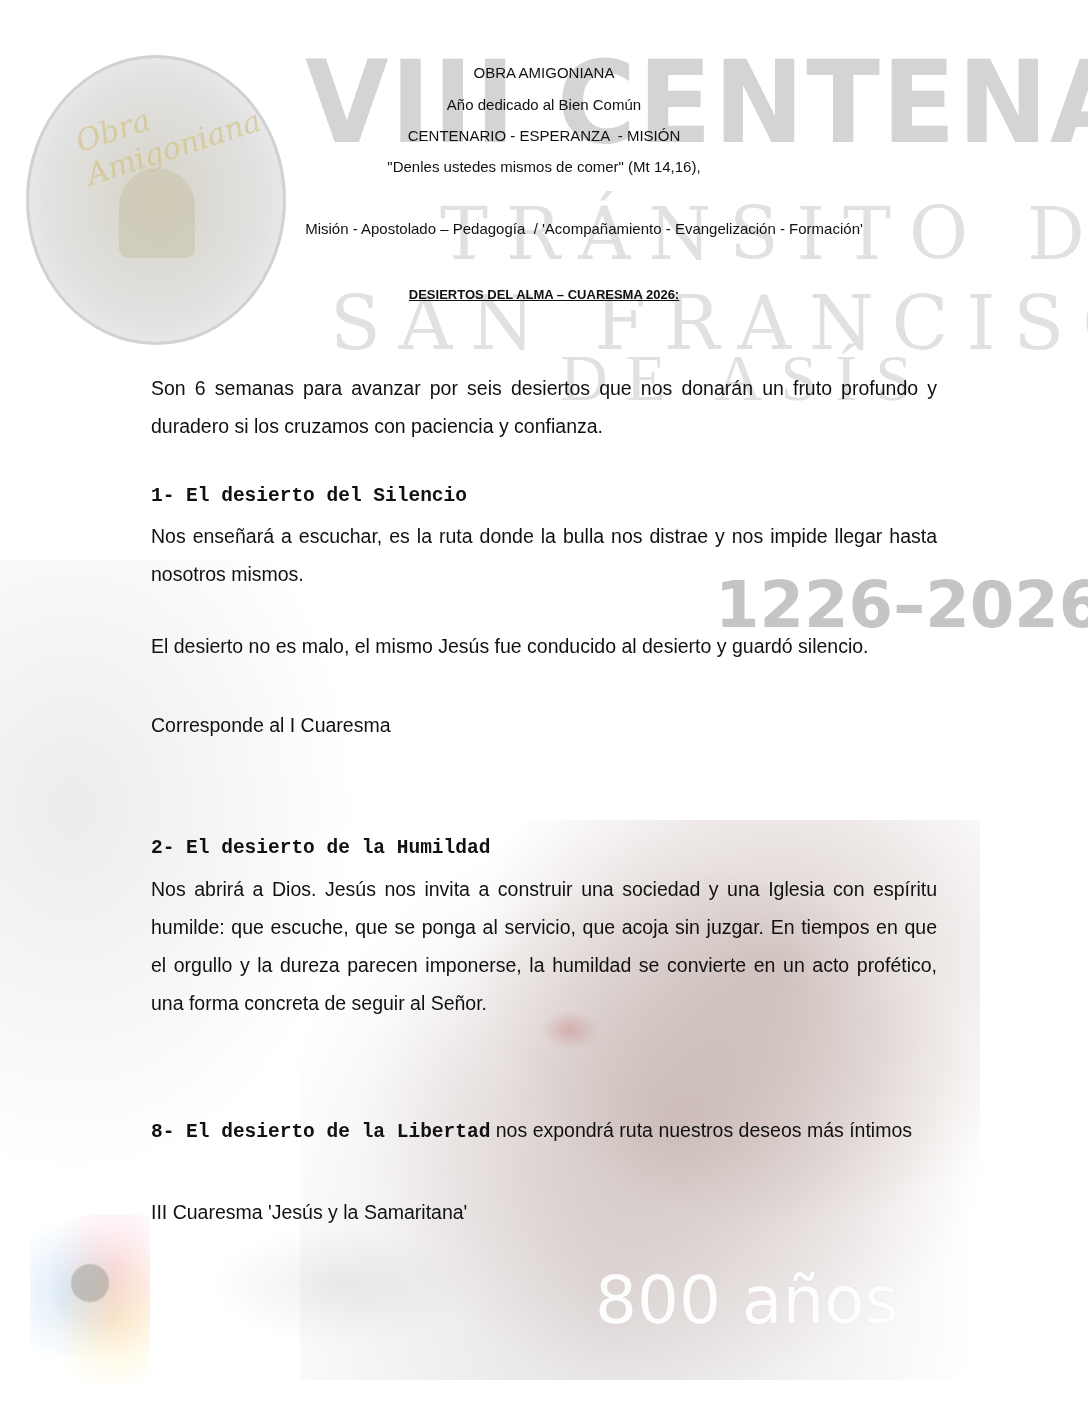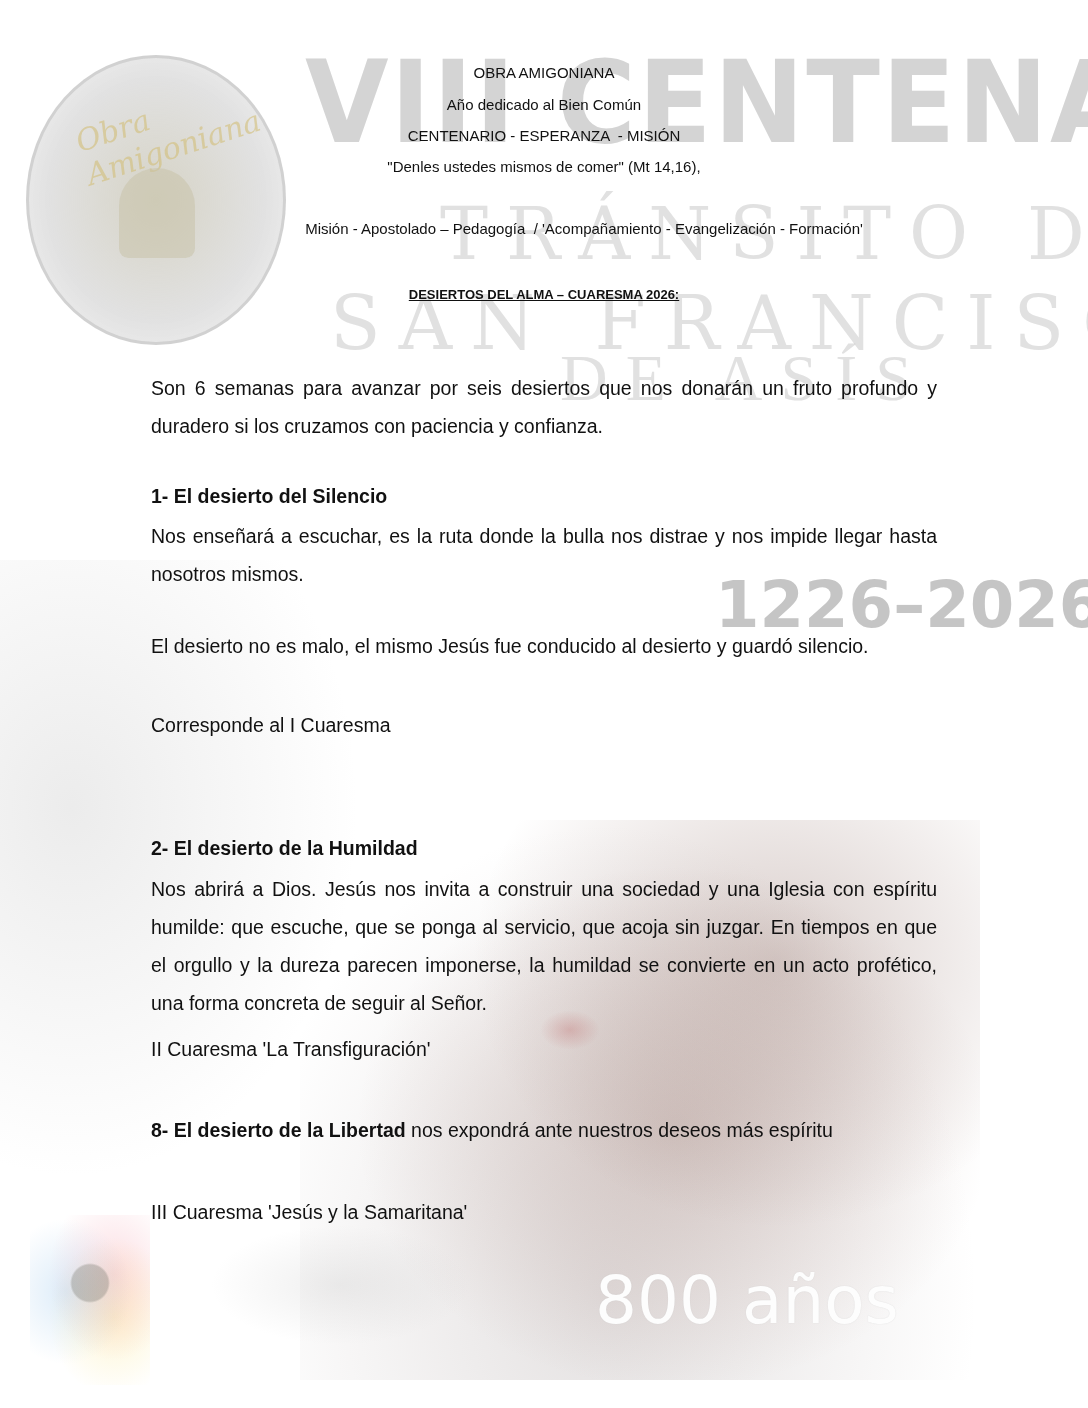--- a/index.html
+++ b/index.html
@@ -99,21 +99,21 @@
     .title {
       position: absolute; left: 0; width: 1088px; top: 287px; text-align: center;
       font-size: 13px; font-weight: bold; text-decoration: underline;
       white-space: pre;
     }
     .p {
       position: absolute; left: 151px; width: 786px;
       font-size: 19.5px; line-height: 38px; color: #111;
     }
     .just { text-align: justify; text-align-last: left; }
-    .b { font-weight: bold; }
+    .b { font-weight: bold; font-family: Liberation Mono, monospace; }
   </style>
 </head>
 <body>
 
 <div class="bg smoke-left"></div>
 <div class="bg figure"></div>
 <div class="bg figure-accent"></div>
 <div class="bg seal">
   <span class="seal-script">Obra Amigoniana</span>
   <span class="seal-center"></span>
@@ -138,17 +138,16 @@
 
   <div class="p just" style="top:369px">Son 6 semanas para avanzar por seis desiertos que nos donarán un fruto profundo y duradero si los cruzamos con paciencia y confianza.</div>
 
   <div class="p b" style="top:477px">1- El desierto del Silencio</div>
   <div class="p just" style="top:517px">Nos enseñará a escuchar, es la ruta donde la bulla nos distrae y nos impide llegar hasta nosotros mismos.</div>
   <div class="p" style="top:706px">Corresponde al I Cuaresma</div>
   <div class="p" style="top:627px">El desierto no es malo, el mismo Jesús fue conducido al desierto y guardó silencio.</div>
 
   <div class="p b" style="top:829px">2- El desierto de la Humildad</div>
   <div class="p just" style="top:870px">Nos abrirá a Dios. Jesús nos invita a construir una sociedad y una Iglesia con espíritu humilde: que escuche, que se ponga al servicio, que acoja sin juzgar. En tiempos en que el orgullo y la dureza parecen imponerse, la humildad se convierte en un acto profético, una forma concreta de seguir al Señor.</div>
-  <div class="p" style="top:1030px">II Cuaresma 'La Transfiguración'</div>
 
-  <div class="p" style="top:1111px"><span class="b">8- El desierto de la Libertad</span><span> nos expondrá ante nuestros deseos más espíritu</span></div>
+  <div class="p" style="top:1111px"><span class="b">8- El desierto de la Libertad</span><span> nos expondrá ruta nuestros deseos más íntimos</span></div>
   <div class="p" style="top:1193px">III Cuaresma 'Jesús y la Samaritana'</div>
 </div>
 
 </body></html>

